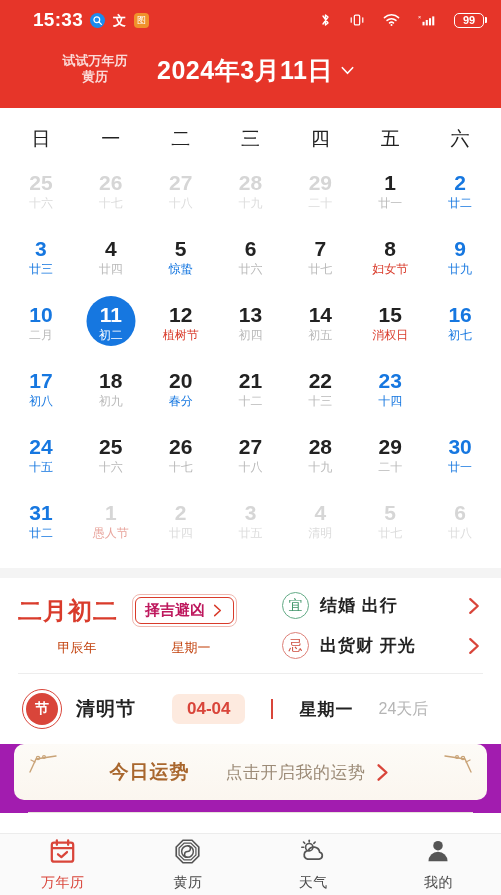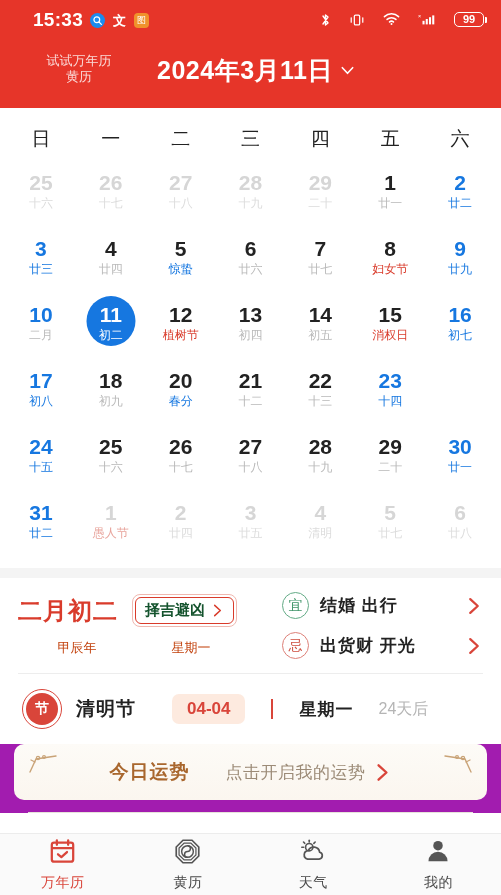--- a/index.html
+++ b/index.html
@@ -19,33 +19,33 @@
   .sb-left { display: flex; align-items: center; gap: 7px; }
   .sb-time { font-size: 19px; font-weight: bold; letter-spacing: .3px; }
   .sb-badge {
     width: 15px; height: 15px; border-radius: 4px;
     display: flex; align-items: center; justify-content: center;
     font-size: 10px; color: #fff; line-height: 1;
   }
   .sb-badge.search { background: #1a8cf0; border-radius: 50%; }
   .sb-badge.wen { background: transparent; font-size: 13px; font-weight: bold; }
   .sb-badge.orange { background: #f0922b; font-size: 9px; }
-  .sb-right { margin-left: auto; display: flex; align-items: flex-start; gap: 18px; }
+  .sb-right { margin-left: auto; display: flex; align-items: center; gap: 18px; }
   .sb-icon { display: block; }
   .sb-batt {
     border: 1.6px solid #fff; border-radius: 5px; padding: 1px 3px;
     font-size: 11px; font-weight: bold; line-height: 1; min-width: 30px; text-align: center;
   }
   .sb-batt-wrap { display: flex; align-items: center; gap: 1px; }
   .sb-batt-tip { width: 2px; height: 6px; background: #fff; border-radius: 0 1px 1px 0; }
 
   .titlebar { display: flex; align-items: center; padding: 8px 0 6px 0; position: relative; height: 58px; }
   .brand {
-    position: absolute; left: 20px; top: 50%; transform: translateY(-50%);
-    color: rgba(255,255,255,.82); font-size: 13px; font-weight: normal;
+    position: absolute; left: 36px; top: 50%; transform: translateY(-50%);
+    color: rgba(255,255,255,.82); font-size: 13px; font-weight: bold;
     line-height: 1.25; text-align: center; width: 96px;
   }
   .date-title {
     margin: 0 auto; color: #fff; font-size: 25px; font-weight: bold;
     display: flex; align-items: center; gap: 7px; letter-spacing: .5px;
   }
   .chev-down { width: 15px; height: 15px; display: block; }
 
   
   .cal-card { background: #fff; padding: 6px 0 14px 0; flex: 0 0 auto; }
@@ -77,21 +77,21 @@
   .lunar-left { width: 258px; }
   .lunar-r1 { display: flex; align-items: center; gap: 14px; }
   .lunar-date { color: #d93b2b; font-size: 24px; font-weight: bold; letter-spacing: 1px; }
   .zeji {
     border: 1px solid #f0b8b0; border-radius: 8px; padding: 2px;
   }
   .zeji-inner {
     border: 1.4px solid #d93b2b; border-radius: 6px;
     padding: 3px 9px; display: flex; align-items: center; gap: 6px;
   }
-  .zeji-txt { color: #14532d; font-size: 15px; font-weight: bold; }
+  .zeji-txt { color: #be185d; font-size: 15px; font-weight: bold; }
   .lunar-r2 { display: flex; margin-top: 12px; color: #c2410c; font-size: 13px; }
   .lunar-r2 span:first-child { width: 118px; text-align: center; }
   .lunar-r2 span:last-child { text-align: center; width: 110px; }
 
   .lunar-right { flex: 1; display: flex; flex-direction: column; gap: 13px; padding-left: 6px; }
   .yj-row { display: flex; align-items: center; gap: 11px; }
   .yj-circle {
     width: 27px; height: 27px; border-radius: 50%;
     display: flex; align-items: center; justify-content: center;
     font-size: 14px; flex: 0 0 auto;

